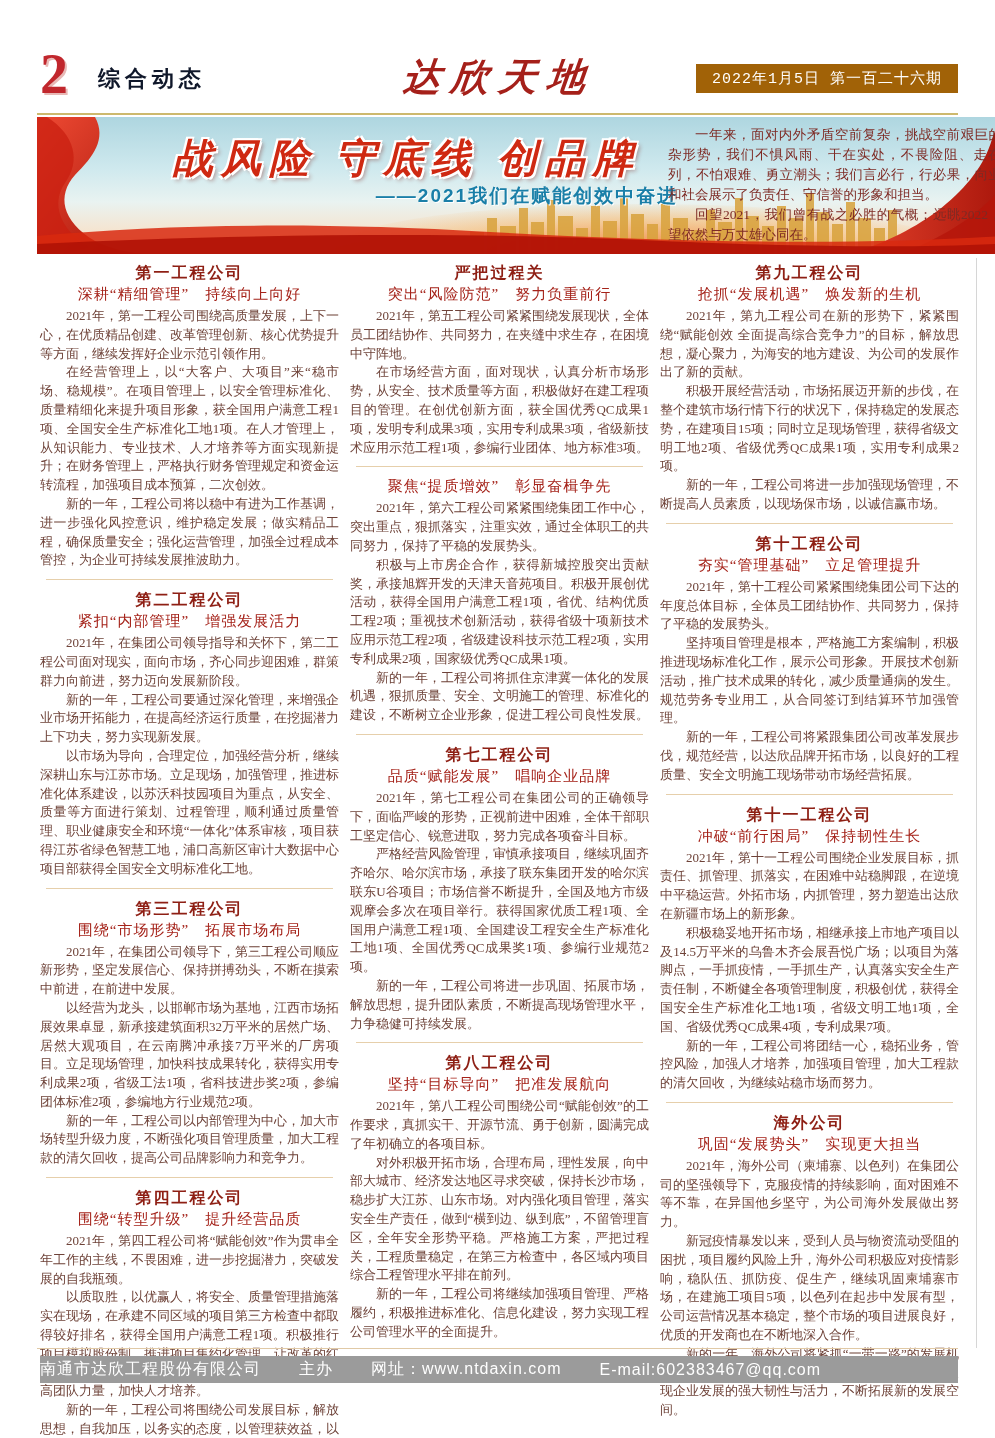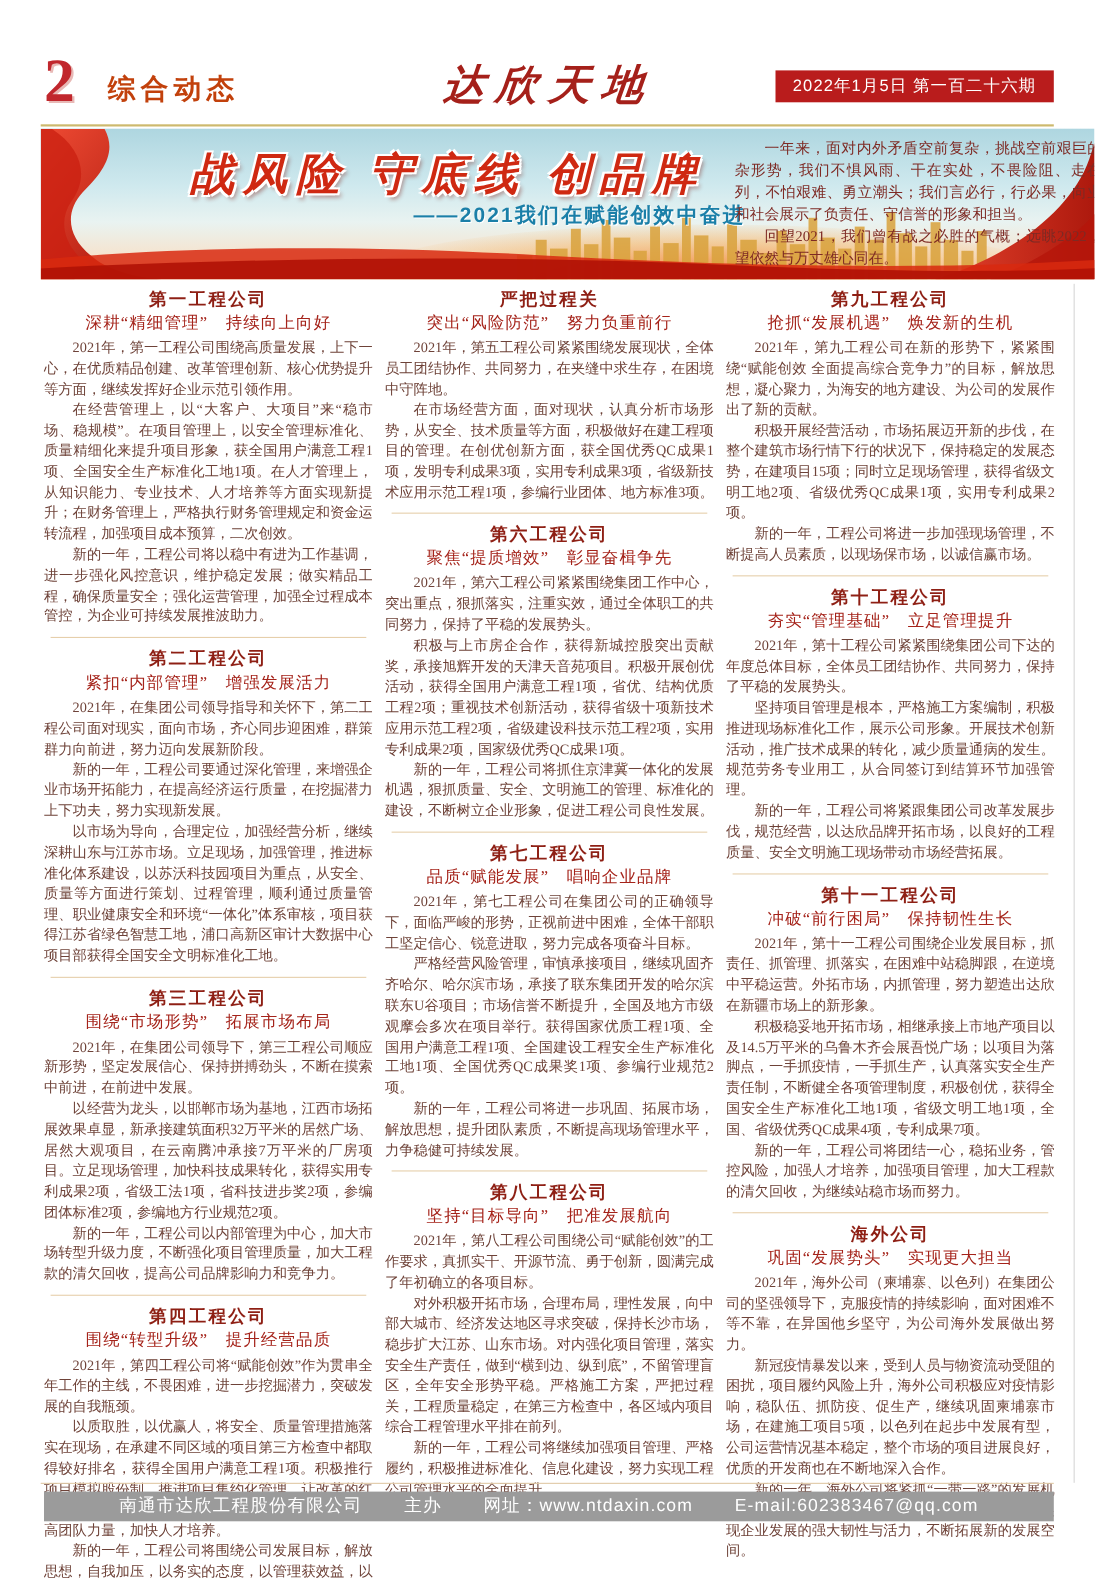--- a/index.html
+++ b/index.html
@@ -10,32 +10,32 @@
     font-family:"Liberation Serif", serif;
   }
   
   .header { position:absolute; left:40px; top:50px; width:918px; height:60px; }
   .page-num {
     position:absolute; left:0; top:-4px; font-size:56px; font-weight:bold;
     color:#c1272d; font-family:"Liberation Serif", serif; line-height:1;
     text-shadow:2px 2px 0 #e8b9b6;
   }
   .section-name {
-    position:absolute; left:58px; top:14px; font-size:25px; font-weight:bold;
-    color:#c2410c; letter-spacing:5px; font-family:"Liberation Serif", serif;
+    position:absolute; left:58px; top:14px; font-size:22px; font-weight:bold;
+    color:#0f172a; letter-spacing:5px; font-family:"Liberation Serif", serif;
   }
   .masthead {
     position:absolute; left:0; right:0; top:2px; text-align:center;
     font-size:38px; font-weight:bold; font-style:italic; color:#a5201a;
     letter-spacing:10px; font-family:"Liberation Serif", serif;
     transform:skewX(-6deg);
   }
   .issue-box {
-    position:absolute; right:0; top:14px; background:#b91c1c; color:#fff;
-    font-family:Liberation Sans, sans-serif; font-size:15px;
+    position:absolute; right:0; top:14px; background:#a16207; color:#fff;
+    font-family:Liberation Mono, monospace; font-size:15px;
     padding:5px 16px; letter-spacing:1px;
   }
   .header-rule { position:absolute; left:37px; top:113px; width:921px; height:2px; background:#cdb96e; }
 
   
   .banner {
     position:absolute; left:37px; top:117px; width:993px; height:137px;
     overflow:hidden;
     background:linear-gradient(180deg,#aed6e0 0%,#cfe9ee 38%,#e9f3f1 62%,#f6e3cd 85%,#f3cfae 100%);
   }
@@ -85,21 +85,21 @@
     text-align:justify; text-indent:2em;
   }
   .article-sep { border:none; border-top:1px solid #e6cfab; margin:9px 6px; }
   .bottom-rule { position:absolute; left:37px; top:1348px; width:921px; height:1px; background:#e0c9a6; }
   .right-rule { position:absolute; left:976px; top:258px; width:1px; height:1090px; background:#d6d6d6; }
 
   
   .footer {
     position:absolute; left:40px; top:1356px; width:918px; height:27px;
     background:#9b9b9b; color:#ffffff; font-family:"Liberation Sans", sans-serif;
-    font-size:16px; display:flex; align-items:center; justify-content:center;
+    font-size:16px; display:flex; align-items:center; justify-content:flex-start;
     gap:38px; letter-spacing:1px;
   }
 </style>
 </head>
 <body>
 
 <div class="page">
 
   <div class="header">
     <div class="page-num">2</div>
@@ -218,21 +218,20 @@
       </div>
       <div class="column">
         <div class="article">
           <h3>严把过程关</h3>
           <h4>突出“风险防范”　努力负重前行</h4>
           <p>2021年，第五工程公司紧紧围绕发展现状，全体员工团结协作、共同努力，在夹缝中求生存，在困境中守阵地。</p>
           <p>在市场经营方面，面对现状，认真分析市场形势，从安全、技术质量等方面，积极做好在建工程项目的管理。在创优创新方面，获全国优秀QC成果1项，发明专利成果3项，实用专利成果3项，省级新技术应用示范工程1项，参编行业团体、地方标准3项。</p>
         </div>
         <hr class="article-sep">
         <div class="article">
-          <h3>第六工程公司</h3>
           <h4>聚焦“提质增效”　彰显奋楫争先</h4>
           <p>2021年，第六工程公司紧紧围绕集团工作中心，突出重点，狠抓落实，注重实效，通过全体职工的共同努力，保持了平稳的发展势头。</p>
           <p>积极与上市房企合作，获得新城控股突出贡献奖，承接旭辉开发的天津天音苑项目。积极开展创优活动，获得全国用户满意工程1项，省优、结构优质工程2项；重视技术创新活动，获得省级十项新技术应用示范工程2项，省级建设科技示范工程2项，实用专利成果2项，国家级优秀QC成果1项。</p>
           <p>新的一年，工程公司将抓住京津冀一体化的发展机遇，狠抓质量、安全、文明施工的管理、标准化的建设，不断树立企业形象，促进工程公司良性发展。</p>
         </div>
         <hr class="article-sep">
         <div class="article">
           <h3>第七工程公司</h3>
           <h4>品质“赋能发展”　唱响企业品牌</h4>
           <p>2021年，第七工程公司在集团公司的正确领导下，面临严峻的形势，正视前进中困难，全体干部职工坚定信心、锐意进取，努力完成各项奋斗目标。</p>

